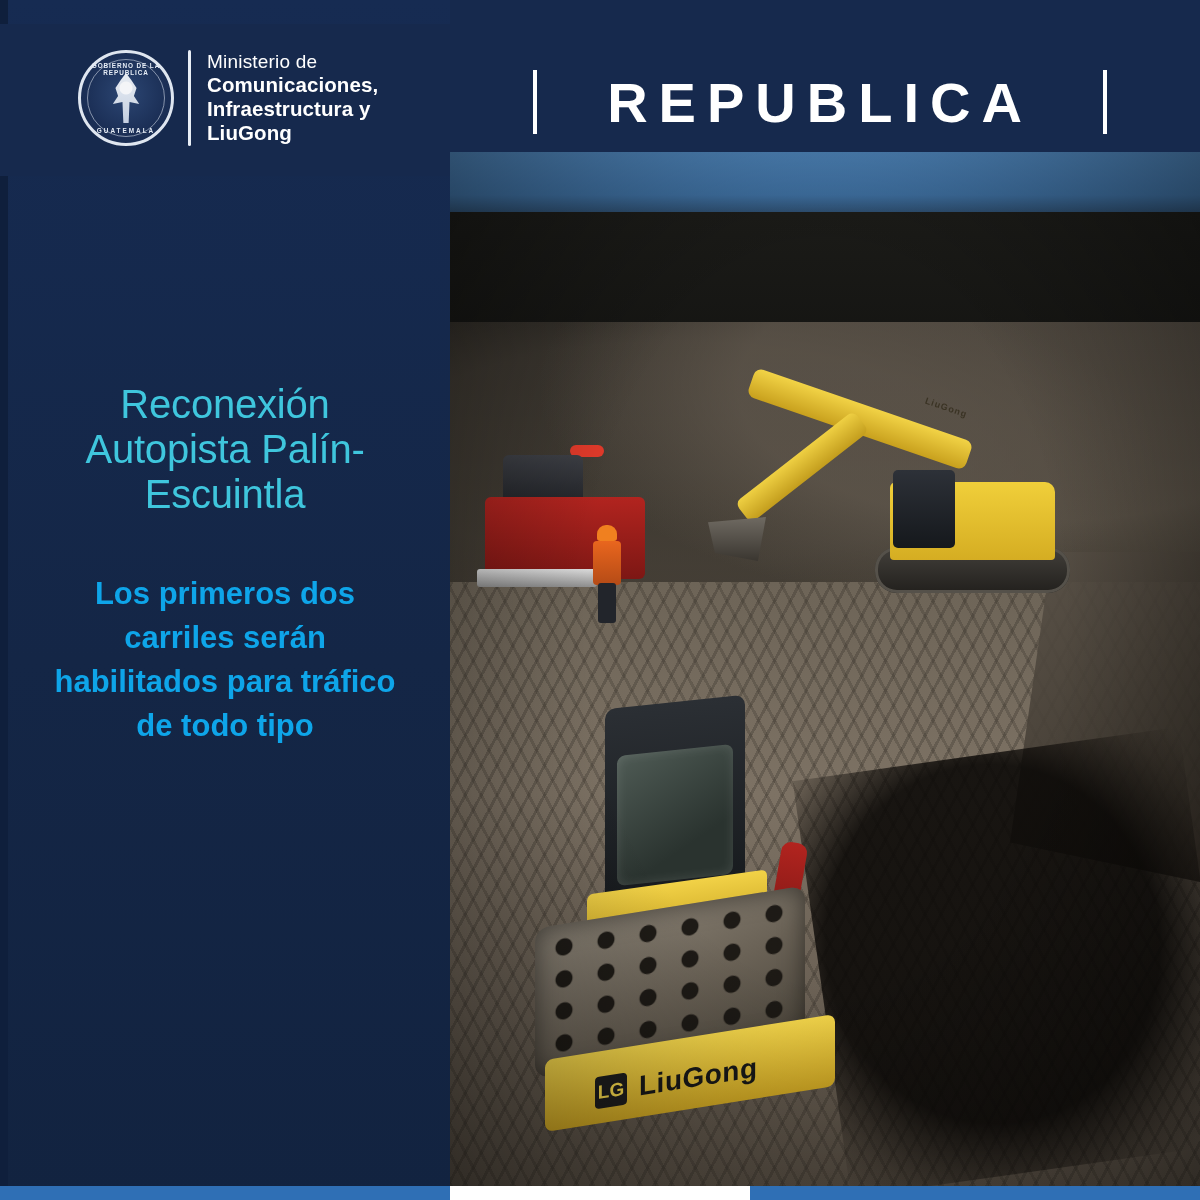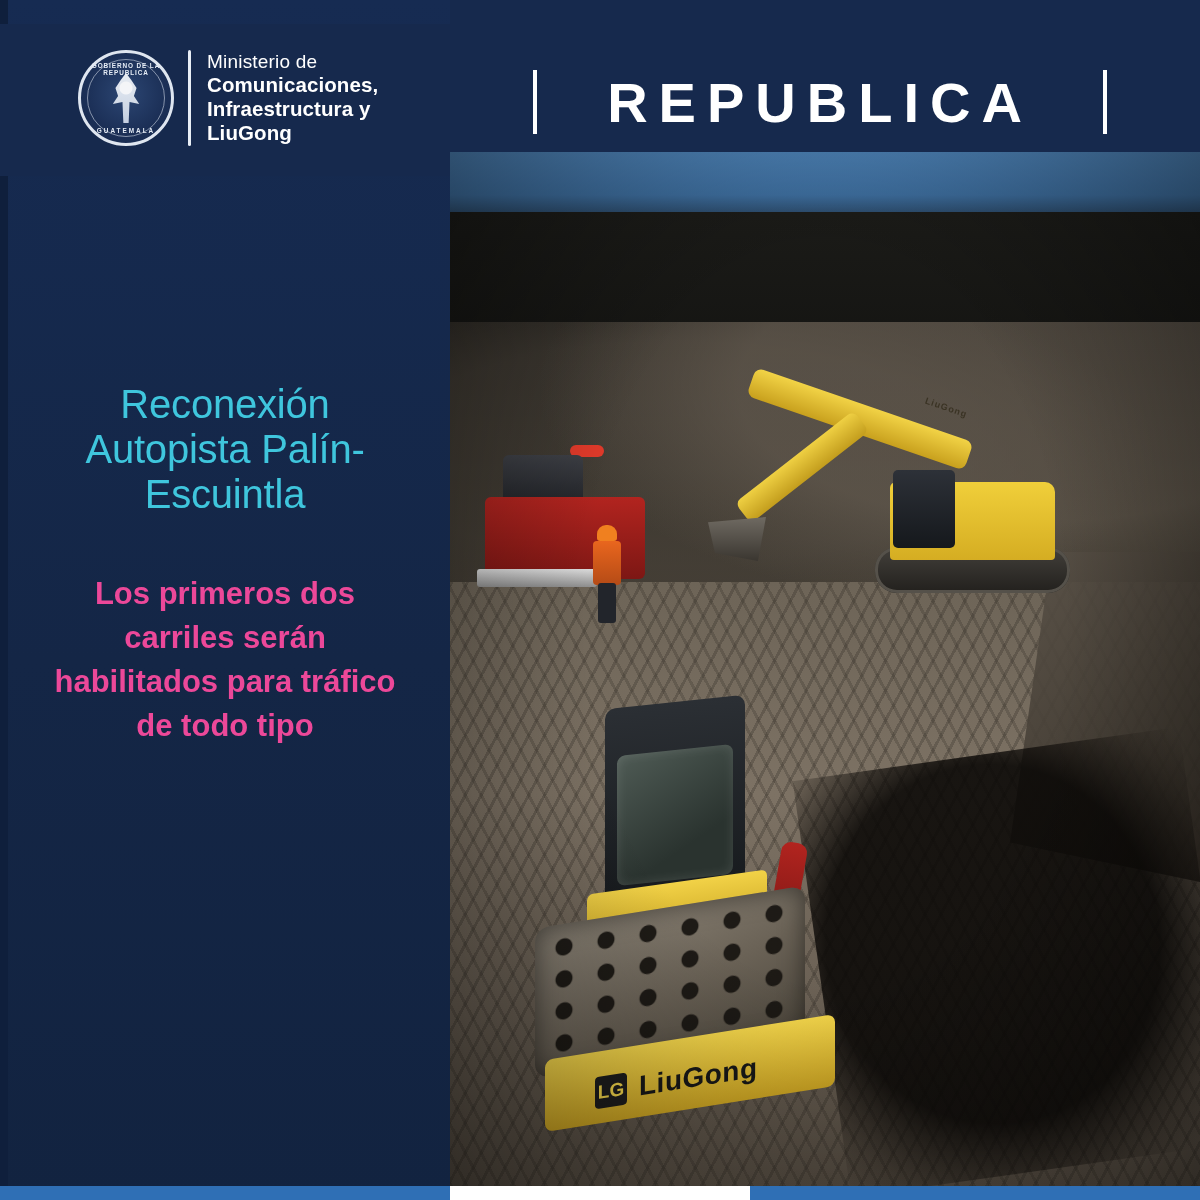--- a/index.html
+++ b/index.html
@@ -260,21 +260,21 @@
   .headline {
     position:absolute; left:36px; top:382px; width:378px;
     text-align:center;
     color:#3fc6dd;
     font-size:40px; font-weight:normal; line-height:1.13;
     letter-spacing:-0.2px;
   }
   .subhead {
     position:absolute; left:40px; top:572px; width:370px;
     text-align:center;
-    color:#ec4899;
+    color:#0ea5e9;
     font-size:31px; font-weight:bold; line-height:1.42;
   }
   
   .footer {
     position:absolute; left:0; bottom:0; width:1200px; height:14px;
     display:flex;
   }
   .f1 { width:450px; background:#2f6fb5; height:14px; }
   .f2 { width:300px; background:#ffffff; height:14px; }
   .f3 { flex:1; background:#2f6fb5; height:14px; }

